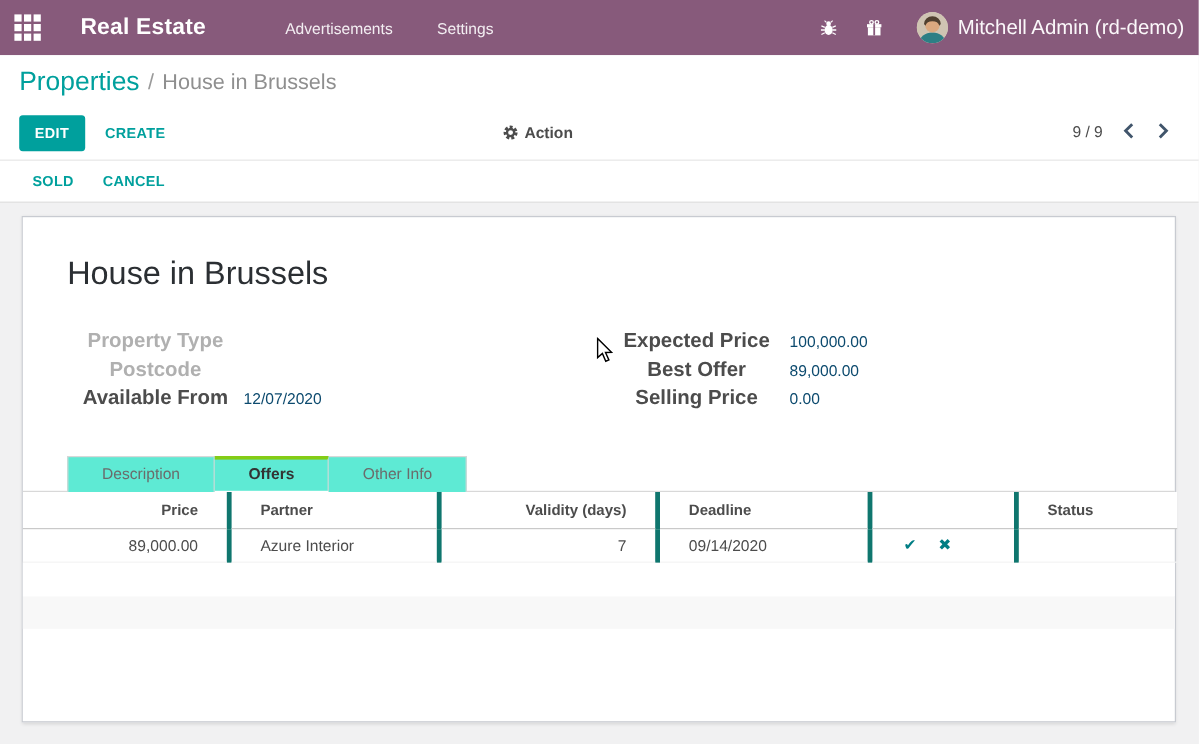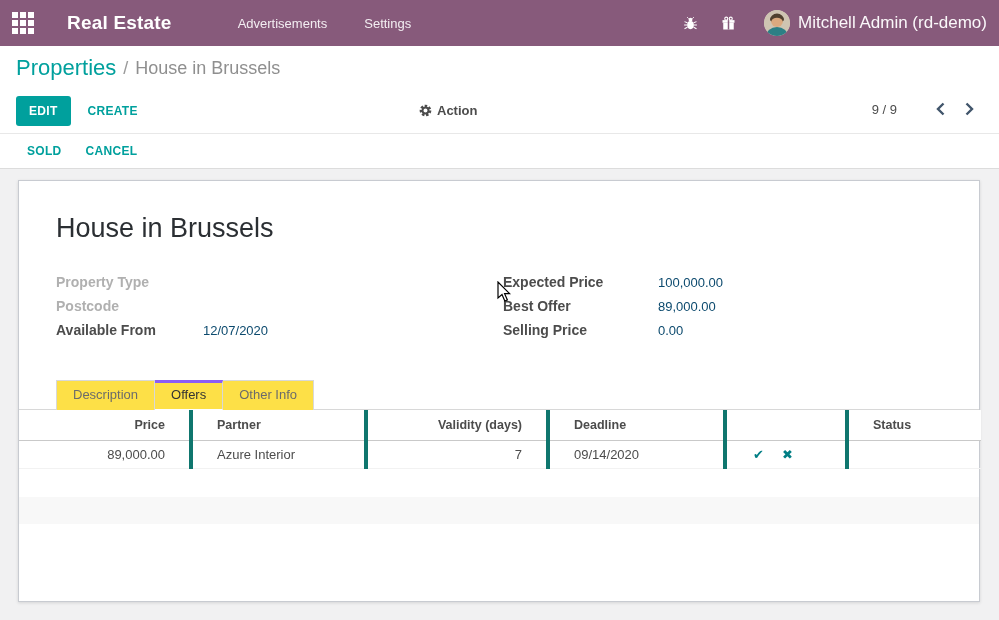--- a/index.html
+++ b/index.html
@@ -32,49 +32,49 @@
   
   .control-bar { position:absolute; top:90px; left:0; width:100%; height:43px; background:#fff; }
   .cp-left { position:absolute; left:16px; top:6px; display:flex; align-items:center; gap:15px; }
   .btn-primary { background:#00a09d; color:#fff; border:none; font-family:inherit;
     font-size:12px; font-weight:bold; letter-spacing:.3px; padding:8px 13px; border-radius:3px; cursor:pointer; }
   .btn-link { background:none; border:none; font-family:inherit; color:#00a09d;
     font-size:12px; font-weight:bold; letter-spacing:.3px; cursor:pointer; padding:8px 2px; }
   .cp-action { position:absolute; left:419px; top:13px; display:flex; align-items:center; gap:5px;
     color:#4c4c4c; font-size:13px; font-weight:bold; cursor:pointer; }
   .cp-right { position:absolute; right:20px; top:10px; display:flex; align-items:center; gap:10px; }
-  .pager-value { font-size:13px; color:#4c4c4c; margin-right:24px; }
+  .pager-value { font-size:13px; color:#4c4c4c; margin-right:2px; }
   .pager-btn { background:none; border:none; cursor:pointer; padding:2px 4px; display:flex; align-items:center; }
 
   
   .status-bar { position:absolute; top:133px; left:0; width:100%; height:36px; background:#fff;
     border-top:1px solid #e8e8e8; border-bottom:1px solid #dcdcdc; display:flex; align-items:center; padding-left:27px; gap:24px; }
   .sb-btn { background:none; border:none; font-family:inherit; color:#00a09d; font-size:12px;
     font-weight:bold; letter-spacing:.3px; cursor:pointer; }
 
   
   .content { position:absolute; top:170px; left:0; width:100%; height:450px; background:#f1f1f2; }
   .sheet { position:absolute; top:10px; left:18px; width:962px; height:422px; background:#fff;
     border:1px solid #c8cbd1; box-shadow:0 1px 3px rgba(0,0,0,.12); }
   .sheet-title { font-size:27px; font-weight:400; color:#2b2f33; margin:32px 0 0 37px; }
 
   .field-groups { display:grid; grid-template-columns:447px 1fr; margin:30px 37px 0 37px; }
   .fgroup { display:flex; flex-direction:column; gap:6px; }
   .field-row { display:flex; height:18px; align-items:baseline; }
-  .flabel { font-size:14px; font-weight:bold; color:#4c4c4c; width:147px; flex:0 0 auto; }
+  .flabel { font-size:17px; font-weight:bold; color:#4c4c4c; width:147px; flex:0 0 auto;text-align:center; }
   .fgroup.right .flabel { width:155px; }
   .flabel.muted { color:#b0b0b0; }
   .fvalue { font-size:13px; color:#0c4a6e; }
 
   
   .tabs { display:flex; margin:40px 0 0 0; padding-left:37px; border-bottom:1px solid #d8d8d8; height:30px; }
-  .tab { font-size:13px; color:#6b6b6b; background:#fde047; border:1px solid #d8d8d8; border-bottom:none;
-    padding:6px 16px; cursor:pointer; margin-bottom:-1px; border-top:2px solid #d8d8d8; border-top-width:1px; }
+  .tab { font-size:13px; color:#6b6b6b; background:#5eead4; border:1px solid #d8d8d8; border-bottom:none;
+    padding:6px 28px; cursor:pointer; margin-bottom:-1px; border-top:2px solid #d8d8d8; border-top-width:1px; }
   .tab + .tab { border-left:none; }
-  .tab.active { color:#333; font-weight:normal; border-top:3px solid #8b5cf6; padding-top:4px;
+  .tab.active { color:#333; font-weight:bold; border-top:3px solid #84cc16; padding-top:4px;
     border-bottom:1px solid #fff; }
 
   
   table.offers { width:962px; border-collapse:collapse; table-layout:fixed; }
   .offers th { font-size:12.5px; font-weight:bold; color:#4c4c4c; height:30px;
     border-bottom:1px solid #c9c9c9; background:#fff; }
   .offers th, .offers td { padding:0 24px; white-space:nowrap; overflow:hidden; }
   .offers th + th, .offers td + td { border-left:4px solid #0f766e; }
   .offers td { font-size:13px; color:#4c4c4c; height:28px; }
   .ta-r { text-align:right; }

